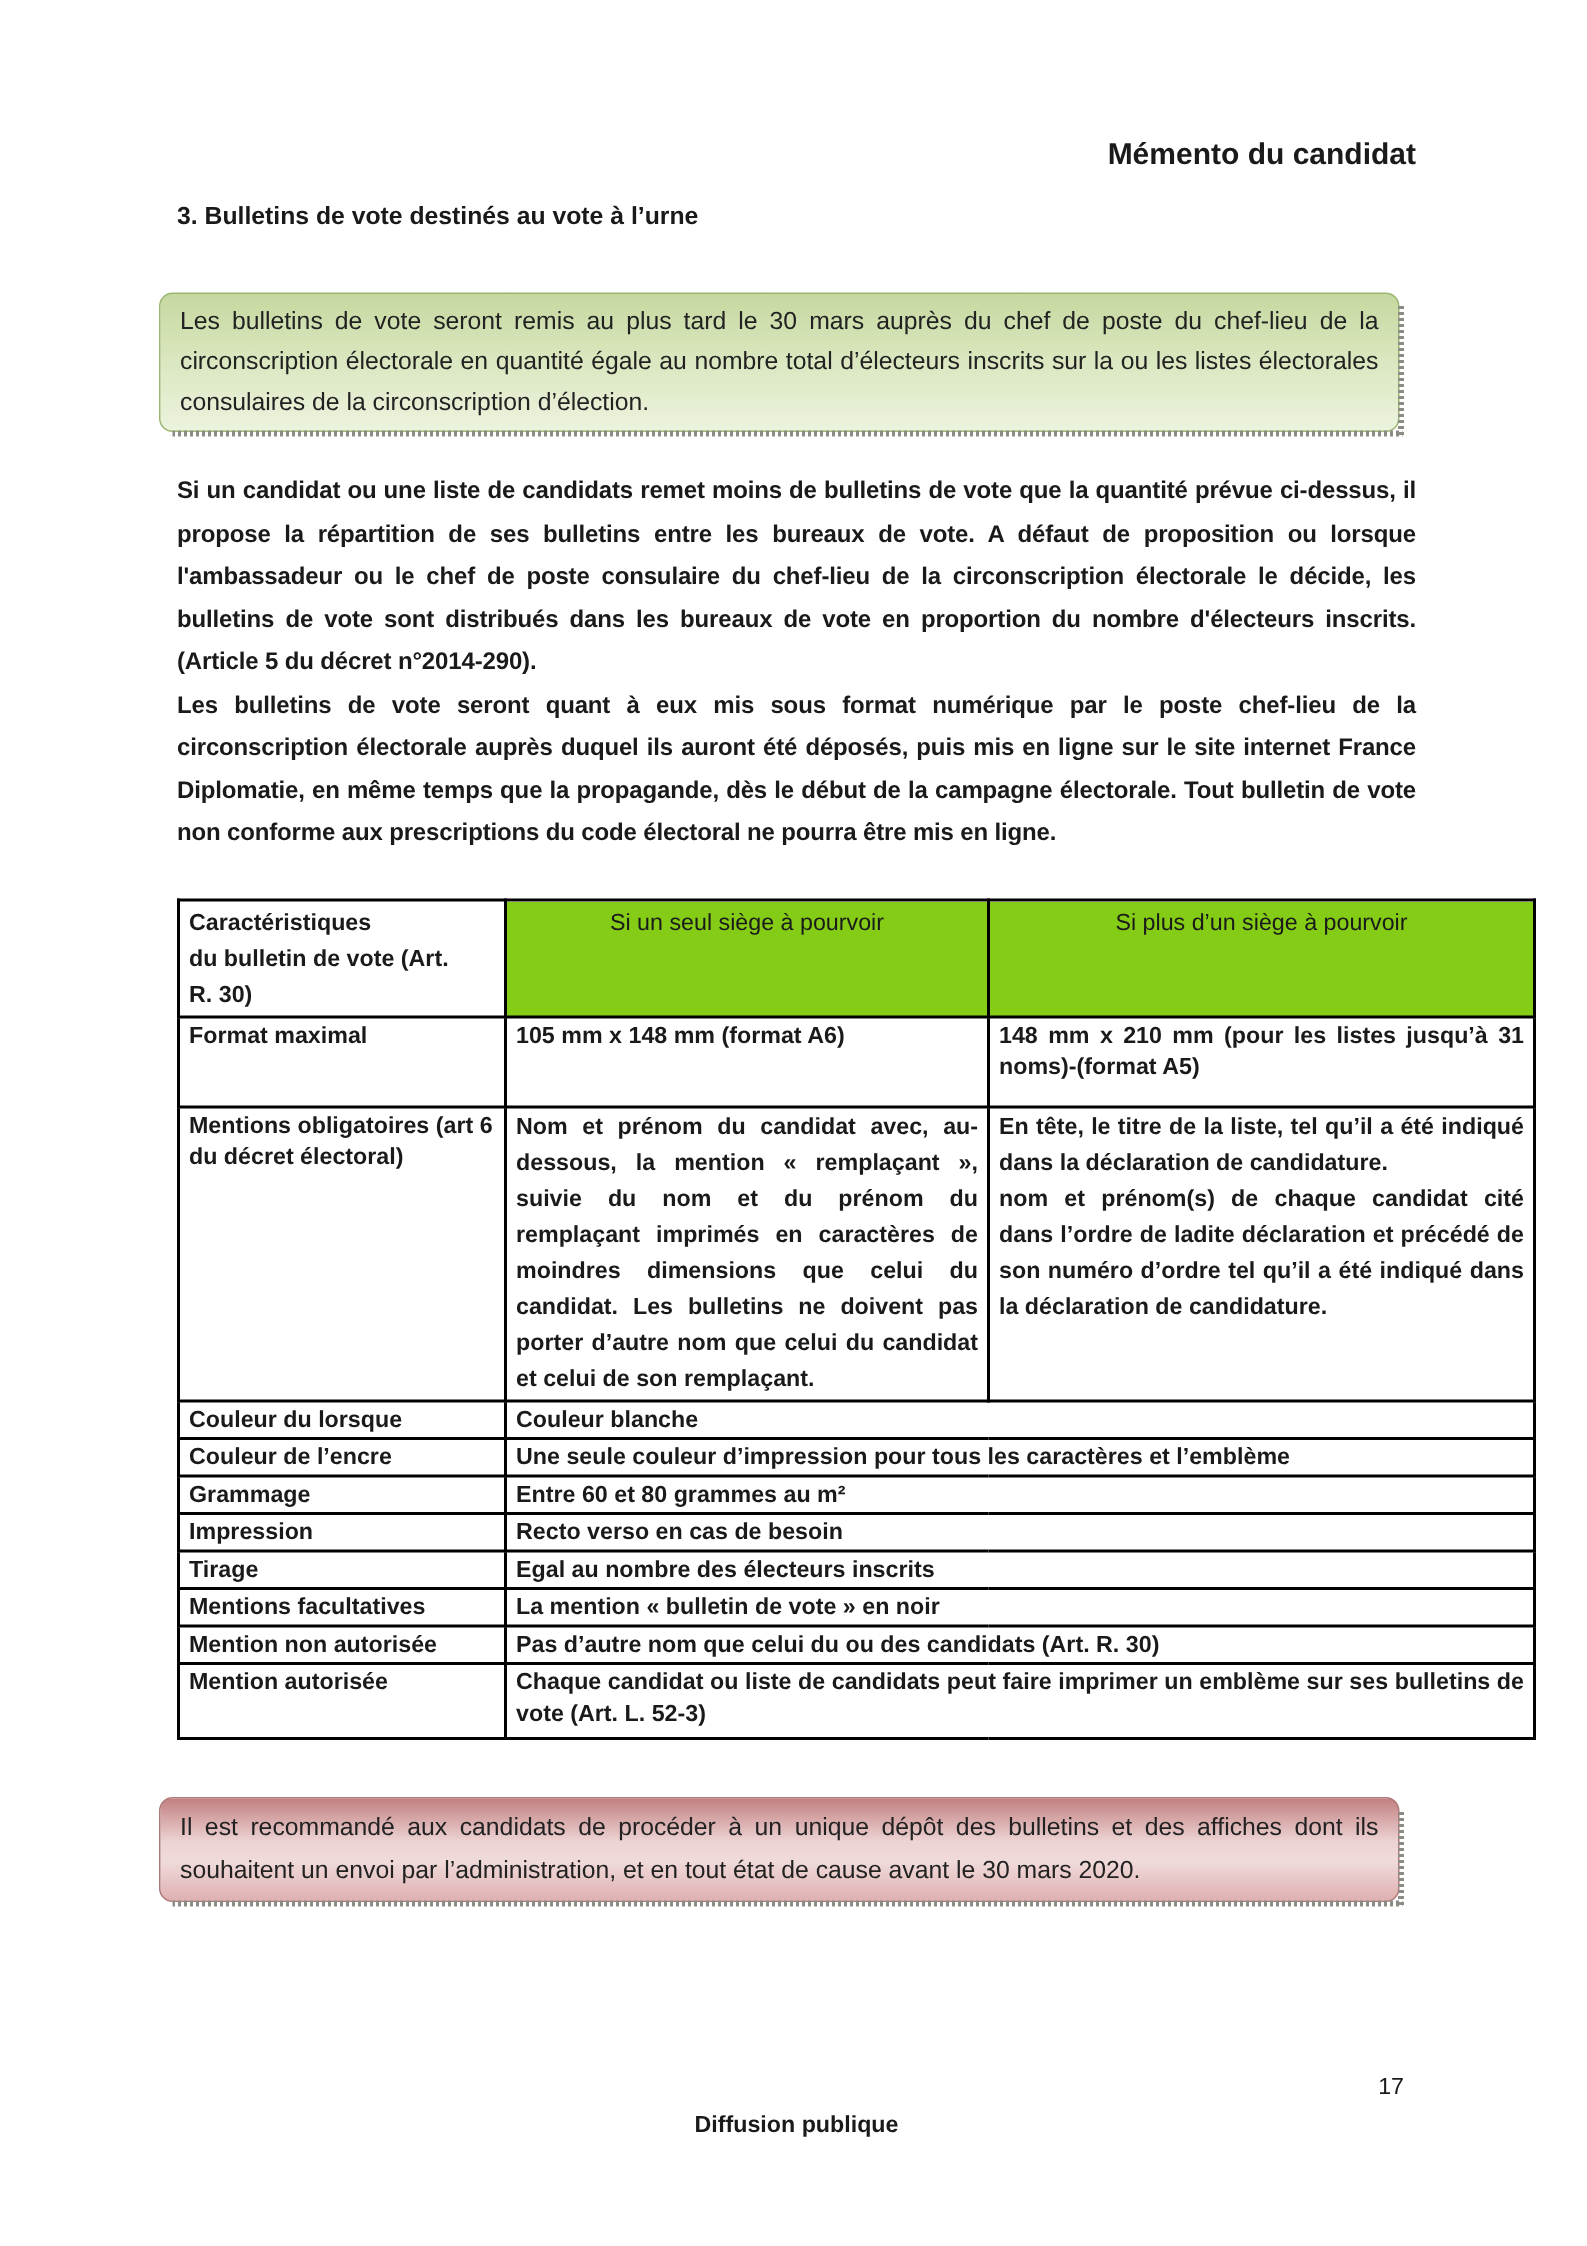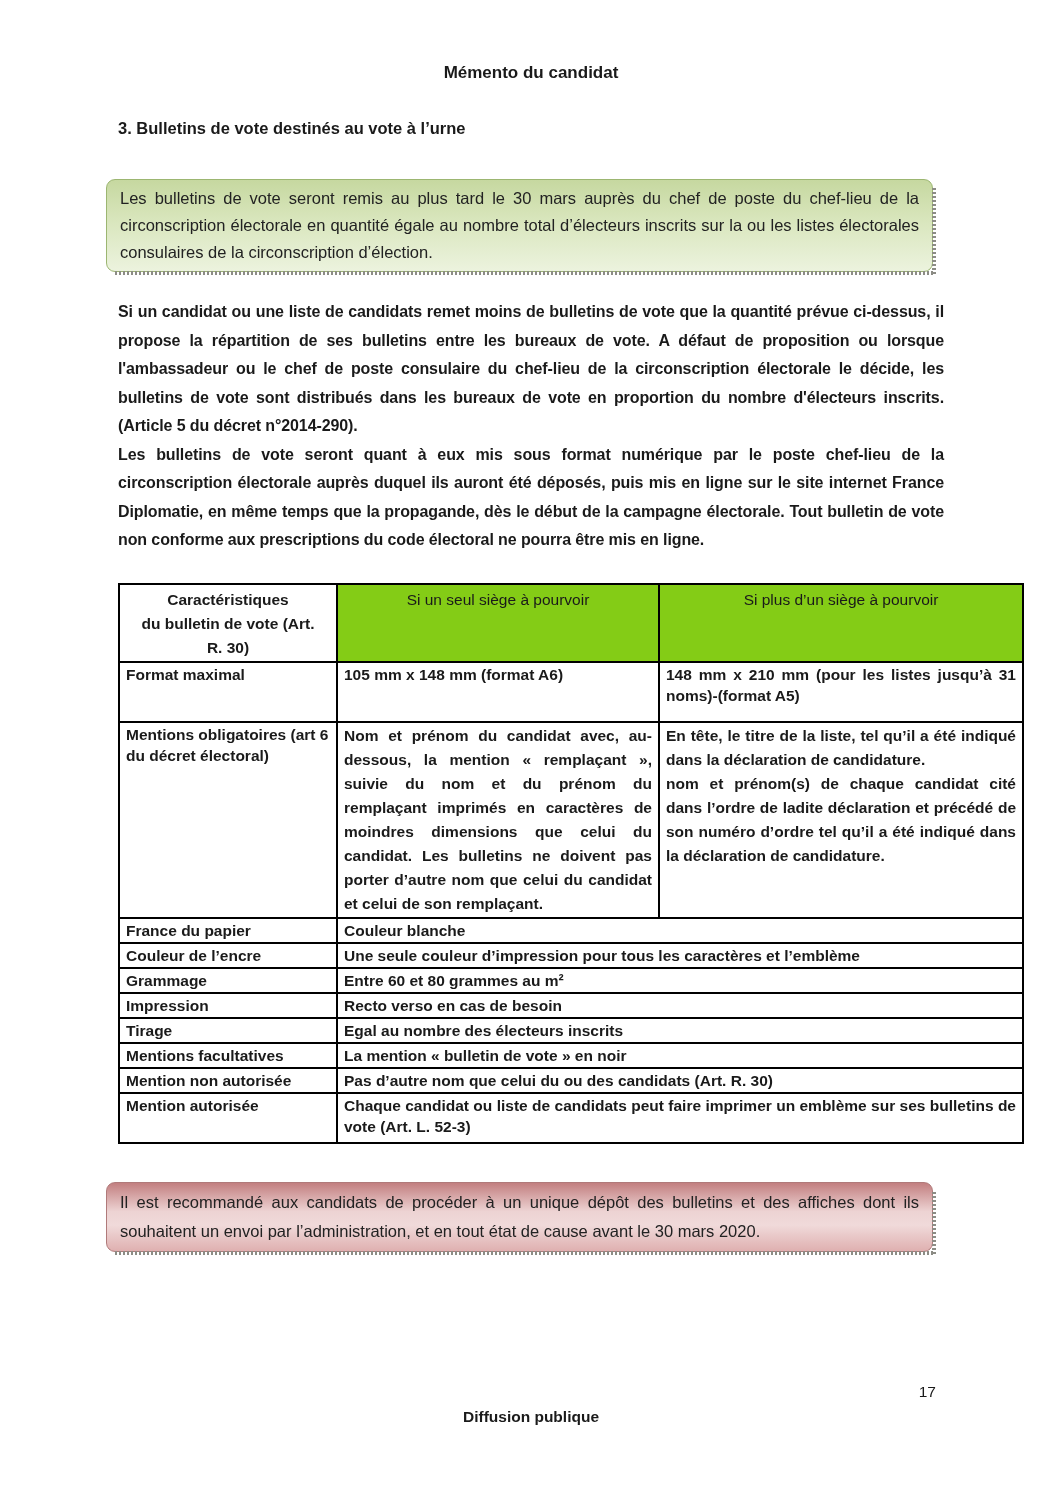--- a/index.html
+++ b/index.html
@@ -2,25 +2,25 @@
 <html lang="fr"><head>
 <meta charset="utf-8">
 <style>
   html,body{margin:0;padding:0;background:#ffffff;}
   body{
     width:1058px;height:1497px;position:relative;
     font-family:"Liberation Sans","DejaVu Sans",sans-serif;
     color:#1a1a1a;overflow:hidden;
   }
   .doc-title{
-    margin:62px 0 0 118px;width:826px;text-align:center;
-    font-size:17px;font-weight:bold;line-height:22px;
+    margin:92px 0 0 118px;width:826px;text-align:right;
+    font-size:20px;font-weight:bold;line-height:22px;
   }
   .section-heading{
-    margin:34px 0 0 118px;width:826px;
+    margin:20px 0 0 118px;width:826px;
     font-size:16.5px;font-weight:bold;line-height:21px;
   }
   .callout{
     box-sizing:border-box;margin-left:106px;width:827px;
     border-radius:9px;position:relative;
     padding:5px 13px;text-align:justify;
     font-size:16.5px;line-height:27px;color:#222;
   }
   .callout::after{ 
     content:"";position:absolute;left:8px;right:-3px;bottom:-4px;height:4px;
@@ -49,21 +49,21 @@
   }
   table.char-table{
     border-collapse:collapse;table-layout:fixed;
     width:904px;margin:28px 0 0 118px;
   }
   .char-table td,.char-table th{
     border:2px solid #000;vertical-align:top;
     padding:1px 6px;font-size:15.5px;line-height:21px;
     overflow:hidden;
   }
-  .char-table th{font-weight:bold;text-align:center;line-height:24px;padding-top:3px;}
+  .char-table th{font-weight:bold;text-align:left;line-height:24px;padding-top:3px;}
   .char-table th.gray{
     background:#84cc16;font-weight:normal;text-align:center;
   }
   tr.h-header{height:75px;}
   tr.h-r0{height:60px;}
   tr.h-r1{height:193px;}
   tr.h-sm{height:25px;}
   tr.h-r9{height:50px;}
   .char-table td{font-weight:bold;}
   .char-table .just{text-align:justify;}
@@ -113,21 +113,21 @@
       <td>105 mm x 148 mm (format A6)</td>
       <td class="just">148 mm x 210 mm (pour les listes jusqu’à 31 noms)-(format A5)</td>
     </tr>
     <tr class="h-r1">
       <td>Mentions obligatoires (art 6 du décret électoral)</td>
       <td class="just tall">Nom et prénom du candidat avec, au-dessous, la mention « remplaçant », suivie du nom et du prénom du remplaçant imprimés en caractères de moindres dimensions que celui du candidat. Les bulletins ne doivent pas porter d’autre nom que celui du candidat et celui de son remplaçant.</td>
       <td class="just tall pre">En tête, le titre de la liste, tel qu’il a été indiqué dans la déclaration de candidature.
 nom et prénom(s) de chaque candidat cité dans l’ordre de ladite déclaration et précédé de son numéro d’ordre tel qu’il a été indiqué dans la déclaration de candidature.</td>
     </tr>
     <tr class="h-sm">
-      <td>France du papier</td>
+      <td>Couleur du lorsque</td>
       <td colspan="2">Couleur blanche</td>
     </tr>
     <tr class="h-sm">
       <td>Couleur de l’encre</td>
       <td colspan="2">Une seule couleur d’impression pour tous les caractères et l’emblème</td>
     </tr>
     <tr class="h-sm">
       <td>Grammage</td>
       <td colspan="2">Entre 60 et 80 grammes au m²</td>
     </tr>

